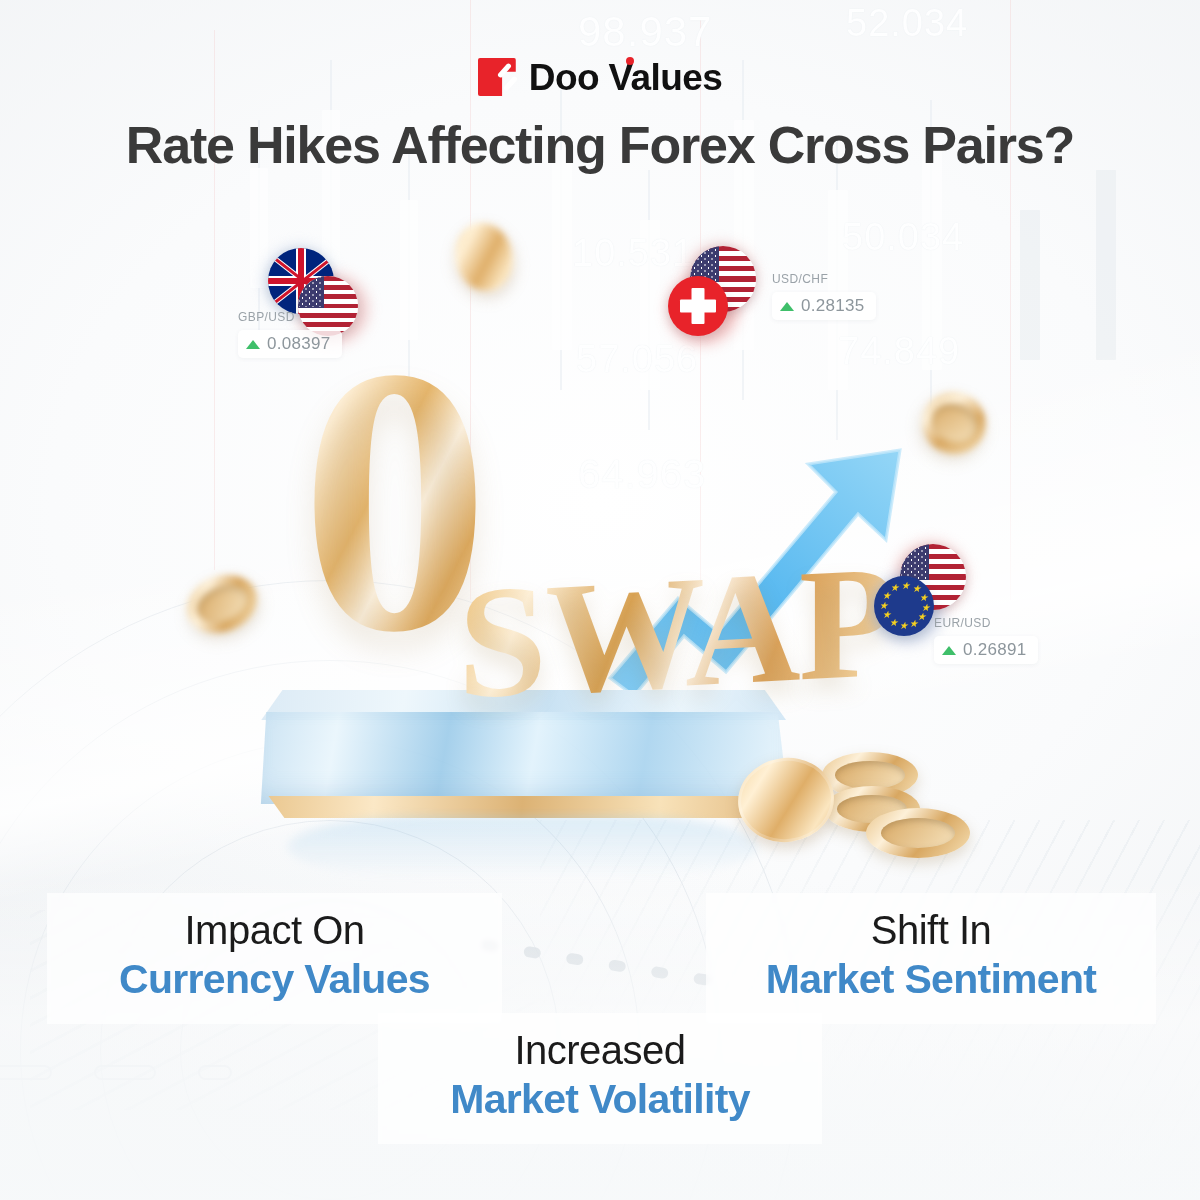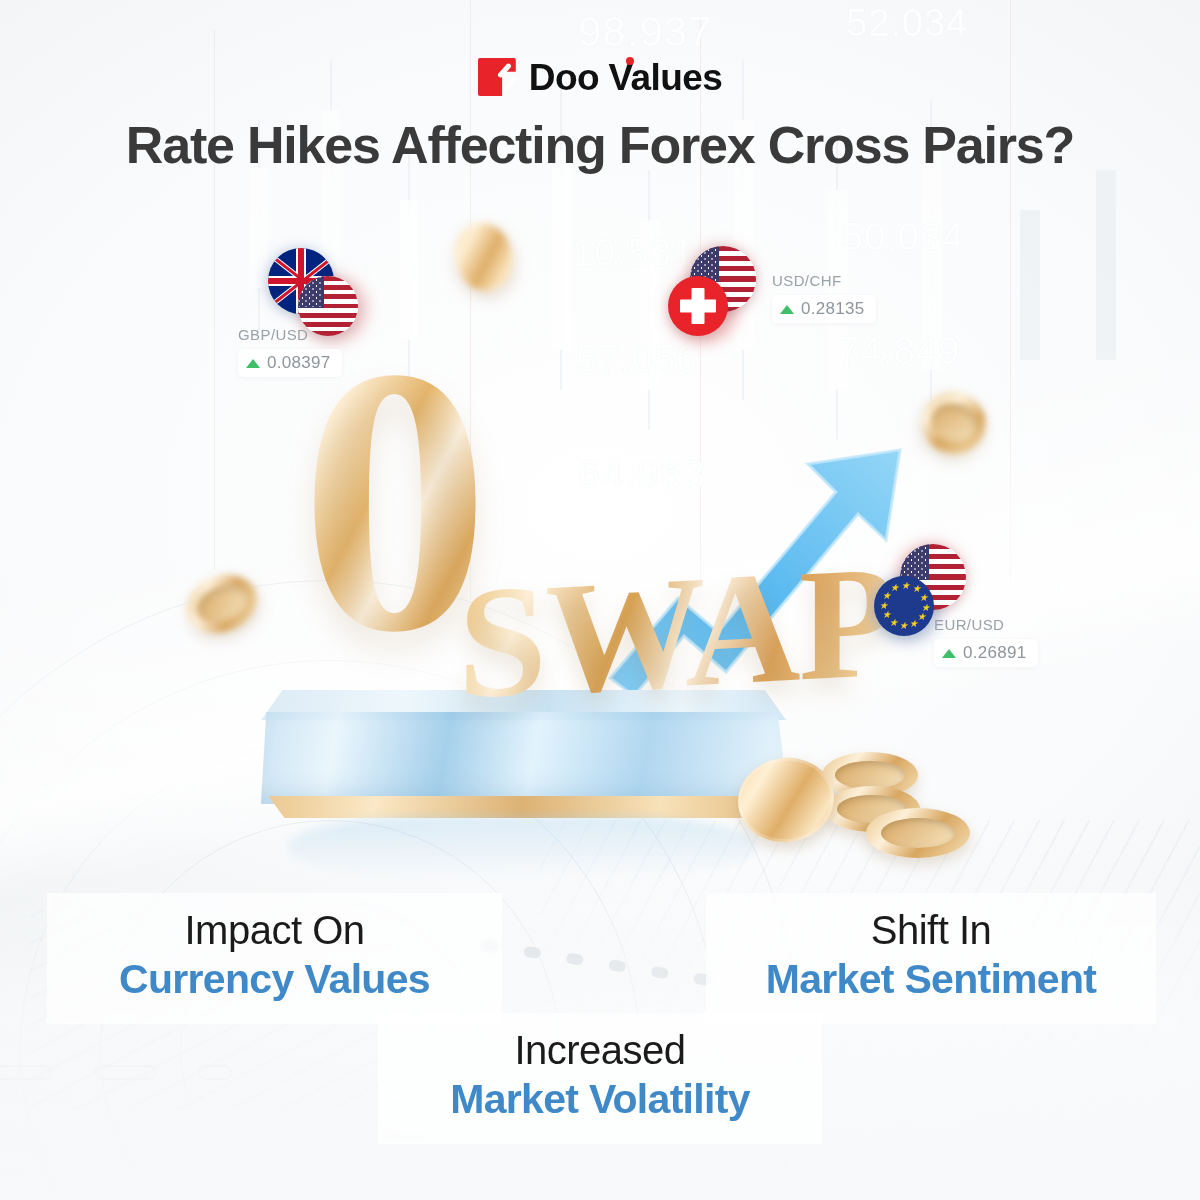--- a/index.html
+++ b/index.html
@@ -104,21 +104,21 @@
     position:absolute; width:70px; height:70px; border-radius:50%;
     filter:blur(7px); opacity:.75;
   }
   .flag{
     position:absolute; width:66px; height:66px; border-radius:50%;
     overflow:hidden; box-shadow:0 3px 10px rgba(40,60,80,.13);
   }
   .flag.small{ width:60px; height:60px; }
   .pair-meta{ position:absolute; }
   .pair-name{
-    font-size:15px; color:#9aa2a8; font-weight:400; letter-spacing:.4px; white-space:nowrap;
+    font-size:12px; color:#9aa2a8; font-weight:400; letter-spacing:.4px; white-space:nowrap;
   }
   .pair-chip{
     margin-top:6px; display:inline-flex; align-items:center; gap:7px;
     background:rgba(255,255,255,.82); border-radius:5px; padding:4px 11px 4px 8px;
     box-shadow:0 1px 4px rgba(80,100,120,.07);
   }
   .tri-up{
     width:0;height:0;border-left:7px solid transparent;border-right:7px solid transparent;
     border-bottom:9px solid #3fbf6a;
   }
@@ -360,21 +360,21 @@
         <div class="r" style="left:0;top:30px;width:66px;height:6px"></div>
         <div class="r" style="left:30px;top:0;width:6px;height:66px"></div>
         <div class="r" style="left:-8px;top:31px;width:86px;height:3px;transform:rotate(38deg)"></div>
         <div class="r" style="left:-8px;top:31px;width:86px;height:3px;transform:rotate(-38deg)"></div>
       </div>
       <div class="flag fl-us small" style="left:36px;top:32px;">
         <div class="stripes"></div>
           <div class="canton"></div>
       </div>
     </div>
-    <div class="pair-meta" style="left:-24px;top:82px;">
+    <div class="pair-meta" style="left:-24px;top:66px;">
       <div class="pair-name">GBP/USD</div>
       <div class="pair-chip">
         <span class="tri-up"></span>
         <span class="pair-val">0.08397</span>
       </div>
     </div>
   </div>
 
   <div class="pair" style="left:668px;top:244px;">
     <div class="flags">

